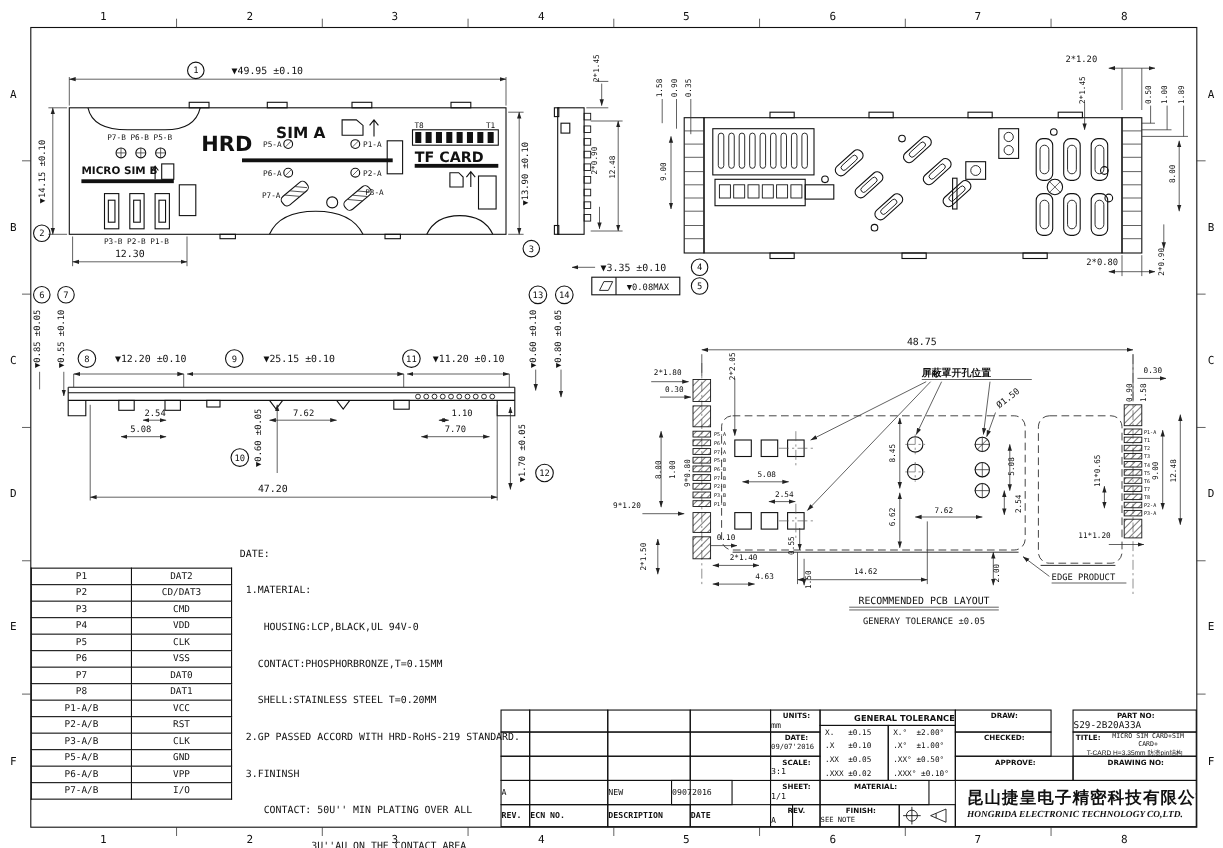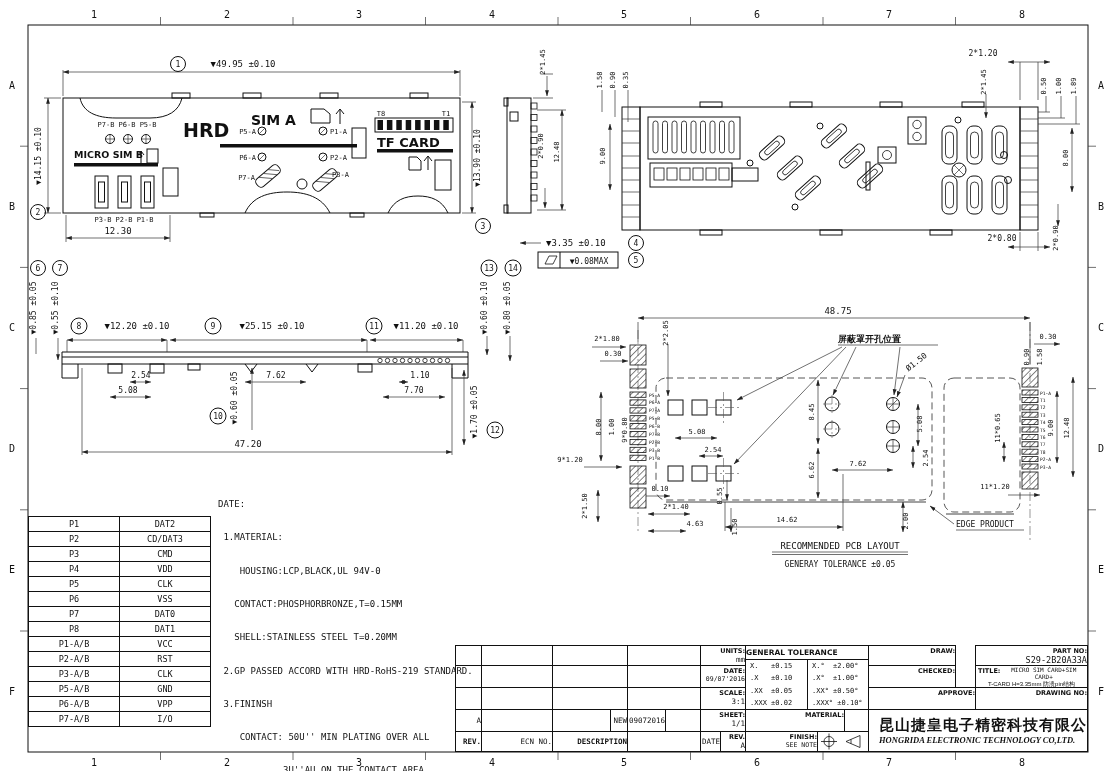--- a/index.html
+++ b/index.html
@@ -25,22 +25,22 @@
   .b19{font:bold 19px "DejaVu Sans",sans-serif}
   .cnt{font:bold 9px "Liberation Sans",sans-serif}
   .mid{text-anchor:middle}.end{text-anchor:end}
   .notes{position:absolute;left:218px;top:477px;font:9px/11.1px "DejaVu Sans Mono",monospace;white-space:pre}
   .pins{position:absolute;left:28px;top:516px;width:183px;border-collapse:collapse;table-layout:fixed;
         font:8.5px "DejaVu Sans Mono",monospace;text-align:center}
   .pins td{border:1px solid #111;height:14px;padding:0;overflow:hidden;white-space:nowrap}
   .pins tr.hd td{height:20px}
   .tb{position:absolute;left:455px;top:645px;width:633px;height:107px}
   .cell{position:absolute;border:1px solid #111;box-sizing:border-box;overflow:hidden}
-  .lbl{font:bold 6.5px "DejaVu Sans",sans-serif;padding:1px 0 0 2px;text-align:right}
-  .val{text-align:right;font:7.5px "DejaVu Sans Mono",monospace}
+  .lbl{font:bold 6.5px "DejaVu Sans",sans-serif;padding:1px 0 0 2px;text-align:center}
+  .val{text-align:left;font:7.5px "DejaVu Sans Mono",monospace}
   .tolrow{font:7px "DejaVu Sans Mono",monospace;line-height:12.4px;padding-left:4px;white-space:pre}
   .ccn{font:bold 15px "Liberation Sans",sans-serif;letter-spacing:1px;white-space:nowrap}
   .cen{font:italic bold 8.5px "Liberation Serif",serif;white-space:nowrap}
   .company{display:flex;align-items:center;gap:6px;padding:2px 4px}
 </style>
 </head>
 <body>
 
 <div class="sheet">
 
@@ -639,23 +639,23 @@
   <div class="cell" style="left:172px;top:20px;width:74px;height:23px"></div>
   <div class="cell" style="left:0;top:42px;width:27px;height:23px"></div>
   <div class="cell" style="left:26px;top:42px;width:72px;height:23px"></div>
   <div class="cell" style="left:97px;top:42px;width:76px;height:23px"></div>
   <div class="cell" style="left:172px;top:42px;width:74px;height:23px"></div>
   <div class="cell val" style="left:0;top:64px;width:27px;height:23px;line-height:21px">A</div>
   <div class="cell val" style="left:26px;top:64px;width:72px;height:23px;line-height:21px"></div>
   <div class="cell val" style="left:97px;top:64px;width:76px;height:23px;line-height:21px">NEW</div>
   <div class="cell val" style="left:155px;top:64px;width:56px;height:23px;line-height:21px">09072016</div>
   <div class="cell val" style="left:0;top:86px;width:27px;height:21px;line-height:19px;font-weight:bold">REV.</div>
-  <div class="cell val" style="left:26px;top:86px;width:72px;height:21px;line-height:19px;font-weight:normal">ECN NO.</div>
+  <div class="cell val" style="left:26px;top:86px;width:72px;height:21px;line-height:19px;font-weight:bold">ECN NO.</div>
   <div class="cell val" style="left:97px;top:86px;width:76px;height:21px;line-height:19px;font-weight:bold">DESCRIPTION</div>
-  <div class="cell val" style="left:172px;top:86px;width:94px;height:21px;line-height:19px;font-weight:normal">DATE</div>
+  <div class="cell val" style="left:172px;top:86px;width:94px;height:21px;line-height:19px;font-weight:bold">DATE</div>
 
   <div class="cell" style="left:245px;top:0;width:46px;height:21px">
     <div class="lbl">UNITS:</div>
     <div class="val">mm</div>
   </div>
   <div class="cell" style="left:245px;top:20px;width:46px;height:23px">
     <div class="lbl">DATE:</div>
     <div class="val" style="font-size:6.5px">09/07'2016</div>
   </div>
   <div class="cell" style="left:245px;top:42px;width:46px;height:23px">
@@ -664,21 +664,21 @@
   </div>
   <div class="cell" style="left:245px;top:64px;width:46px;height:23px">
     <div class="lbl">SHEET:</div>
     <div class="val">1/1</div>
   </div>
   <div class="cell" style="left:245px;top:86px;width:46px;height:21px">
     <div class="lbl">REV.</div>
     <div class="val">A</div>
   </div>
 
-  <div class="cell" style="left:290px;top:0;width:124px;height:15px;text-align:left;font:bold 7.5px 'DejaVu Sans',sans-serif;line-height:13px">GENERAL TOLERANCE</div>
+  <div class="cell" style="left:290px;top:0;width:124px;height:15px;text-align:right;font:bold 7.5px 'DejaVu Sans',sans-serif;line-height:13px">GENERAL TOLERANCE</div>
   <div class="cell" style="left:290px;top:14px;width:63px;height:51px">
     <div class="tolrow">X.   ±0.15</div>
     <div class="tolrow">.X   ±0.10</div>
     <div class="tolrow">.XX  ±0.05</div>
     <div class="tolrow">.XXX ±0.02</div>
   </div>
   <div class="cell" style="left:352px;top:14px;width:62px;height:51px">
     <div class="tolrow">X.°  ±2.00°</div>
     <div class="tolrow">.X°  ±1.00°</div>
     <div class="tolrow">.XX° ±0.50°</div>

